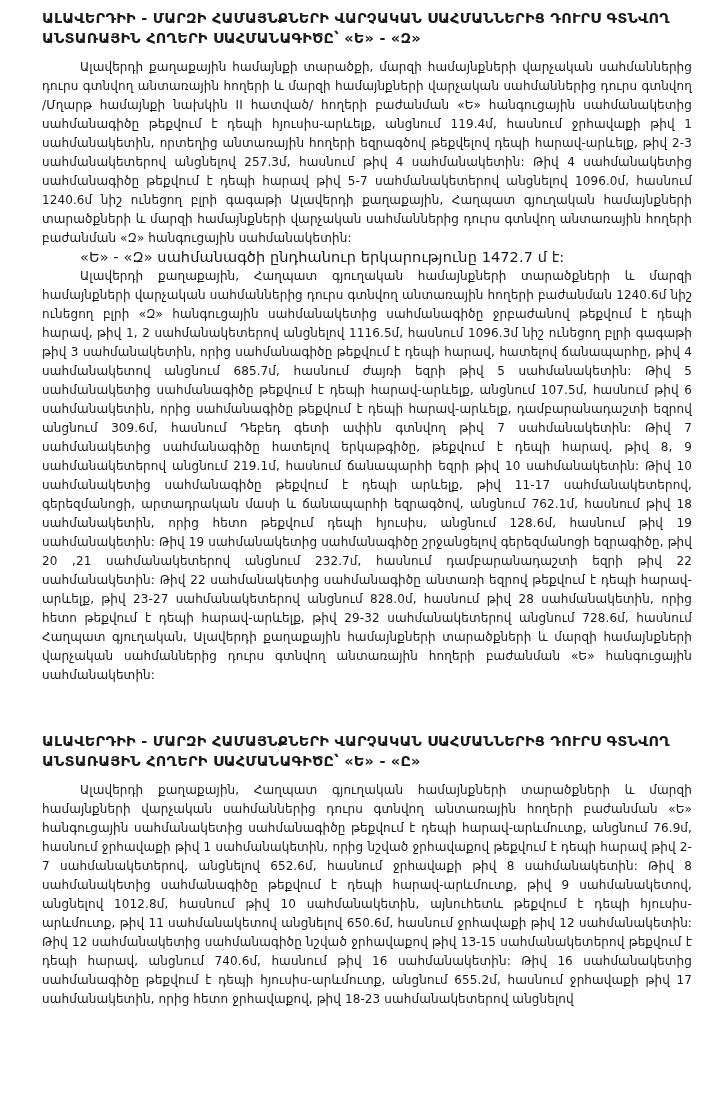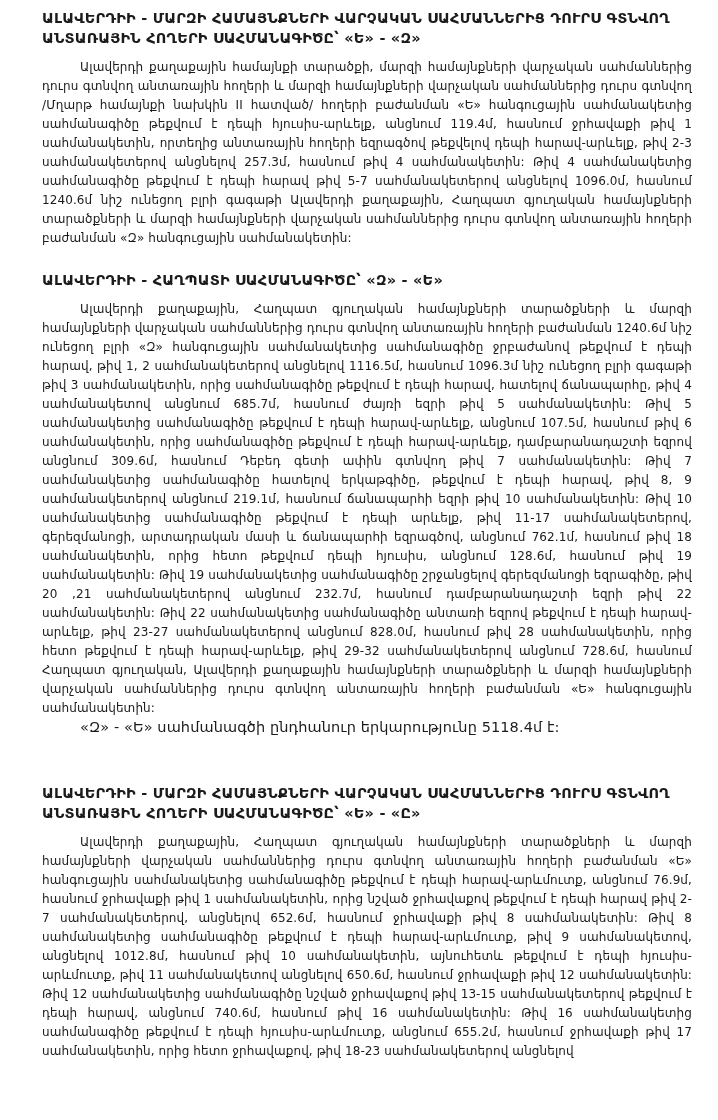--- a/index.html
+++ b/index.html
@@ -48,24 +48,23 @@
 </style>
 </head>
 <body>
 
 <div class="page">
 
   <h1 class="doc-title">ԱԼԱՎԵՐԴԻԻ - ՄԱՐԶԻ ՀԱՄԱՅՆՔՆԵՐԻ ՎԱՐՉԱԿԱՆ ՍԱՀՄԱՆՆԵՐԻՑ ԴՈՒՐՍ ԳՏՆՎՈՂ ԱՆՏԱՌԱՅԻՆ ՀՈՂԵՐԻ ՍԱՀՄԱՆԱԳԻԾԸ՝ «Ե» - «Զ»</h1>
 
   <p class="body-par">Ալավերդի քաղաքային համայնքի տարածքի, մարզի համայնքների վարչական սահմաններից դուրս գտնվող անտառային հողերի և մարզի համայնքների վարչական սահմաններից դուրս գտնվող /Մղարթ համայնքի նախկին II հատված/ հողերի բաժանման «Ե» հանգուցային սահմանակետից սահմանագիծը թեքվում է դեպի հյուսիս-արևելք, անցնում 119.4մ, հասնում ջրհավաքի թիվ 1 սահմանակետին, որտեղից անտառային հողերի եզրագծով թեքվելով դեպի հարավ-արևելք, թիվ 2-3 սահմանակետերով անցնելով 257.3մ, հասնում թիվ 4 սահմանակետին: Թիվ 4 սահմանակետից սահմանագիծը թեքվում է դեպի հարավ թիվ 5-7 սահմանակետերով անցնելով 1096.0մ, հասնում 1240.6մ նիշ ունեցող բլրի գագաթի Ալավերդի քաղաքային, Հաղպատ գյուղական համայնքների տարածքների և մարզի համայնքների վարչական սահմաններից դուրս գտնվող անտառային հողերի բաժանման «Զ» հանգուցային սահմանակետին:</p>
 
+  <p class="length-note">«Ե» - «Զ» սահմանագծի ընդհանուր երկարությունը 1472.7 մ է:</p>
 
-  <h1 class="doc-title mt-md">ԱԼԱՎԵՐԴԻԻ - ՀԱՂՊԱՏԻ ՍԱՀՄԱՆԱԳԻԾԸ՝ «Զ» - «Ե»</h1>
 
   <p class="body-par">Ալավերդի քաղաքային, Հաղպատ գյուղական համայնքների տարածքների և մարզի համայնքների վարչական սահմաններից դուրս գտնվող անտառային հողերի բաժանման 1240.6մ նիշ ունեցող բլրի «Զ» հանգուցային սահմանակետից սահմանագիծը ջրբաժանով թեքվում է դեպի հարավ, թիվ 1, 2 սահմանակետերով անցնելով 1116.5մ, հասնում 1096.3մ նիշ ունեցող բլրի գագաթի թիվ 3 սահմանակետին, որից սահմանագիծը թեքվում է դեպի հարավ, հատելով ճանապարհը, թիվ 4 սահմանակետով անցնում 685.7մ, հասնում ժայռի եզրի թիվ 5 սահմանակետին: Թիվ 5 սահմանակետից սահմանագիծը թեքվում է դեպի հարավ-արևելք, անցնում 107.5մ, հասնում թիվ 6 սահմանակետին, որից սահմանագիծը թեքվում է դեպի հարավ-արևելք, դամբարանադաշտի եզրով անցնում 309.6մ, հասնում Դեբեդ գետի ափին գտնվող թիվ 7 սահմանակետին: Թիվ 7 սահմանակետից սահմանագիծը հատելով երկաթգիծը, թեքվում է դեպի հարավ, թիվ 8, 9 սահմանակետերով անցնում 219.1մ, հասնում ճանապարհի եզրի թիվ 10 սահմանակետին: Թիվ 10 սահմանակետից սահմանագիծը թեքվում է դեպի արևելք, թիվ 11-17 սահմանակետերով, գերեզմանոցի, արտադրական մասի և ճանապարհի եզրագծով, անցնում 762.1մ, հասնում թիվ 18 սահմանակետին, որից հետո թեքվում դեպի հյուսիս, անցնում 128.6մ, հասնում թիվ 19 սահմանակետին: Թիվ 19 սահմանակետից սահմանագիծը շրջանցելով գերեզմանոցի եզրագիծը, թիվ 20 ,21 սահմանակետերով անցնում 232.7մ, հասնում դամբարանադաշտի եզրի թիվ 22 սահմանակետին: Թիվ 22 սահմանակետից սահմանագիծը անտառի եզրով թեքվում է դեպի հարավ-արևելք, թիվ 23-27 սահմանակետերով անցնում 828.0մ, հասնում թիվ 28 սահմանակետին, որից հետո թեքվում է դեպի հարավ-արևելք, թիվ 29-32 սահմանակետերով անցնում 728.6մ, հասնում Հաղպատ գյուղական, Ալավերդի քաղաքային համայնքների տարածքների և մարզի համայնքների վարչական սահմաններից դուրս գտնվող անտառային հողերի բաժանման «Ե» հանգուցային սահմանակետին:</p>
 
-  <p class="length-note">«Զ» - «Ե» սահմանագծի ընդհանուր երկարությունը 5118.4մ է:</p>
 
   <h1 class="doc-title mt-lg">ԱԼԱՎԵՐԴԻԻ - ՄԱՐԶԻ ՀԱՄԱՅՆՔՆԵՐԻ ՎԱՐՉԱԿԱՆ ՍԱՀՄԱՆՆԵՐԻՑ ԴՈՒՐՍ ԳՏՆՎՈՂ ԱՆՏԱՌԱՅԻՆ ՀՈՂԵՐԻ ՍԱՀՄԱՆԱԳԻԾԸ՝ «Ե» - «Ը»</h1>
 
   <p class="body-par">Ալավերդի քաղաքային, Հաղպատ գյուղական համայնքների տարածքների և մարզի համայնքների վարչական սահմաններից դուրս գտնվող անտառային հողերի բաժանման «Ե» հանգուցային սահմանակետից սահմանագիծը թեքվում է դեպի հարավ-արևմուտք, անցնում 76.9մ, հասնում ջրհավաքի թիվ 1 սահմանակետին, որից նշված ջրհավաքով թեքվում է դեպի հարավ թիվ 2-7 սահմանակետերով, անցնելով 652.6մ, հասնում ջրհավաքի թիվ 8 սահմանակետին: Թիվ 8 սահմանակետից սահմանագիծը թեքվում է դեպի հարավ-արևմուտք, թիվ 9 սահմանակետով, անցնելով 1012.8մ, հասնում թիվ 10 սահմանակետին, այնուհետև թեքվում է դեպի հյուսիս-արևմուտք, թիվ 11 սահմանակետով անցնելով 650.6մ, հասնում ջրհավաքի թիվ 12 սահմանակետին: Թիվ 12 սահմանակետից սահմանագիծը նշված ջրհավաքով թիվ 13-15 սահմանակետերով թեքվում է դեպի հարավ, անցնում 740.6մ, հասնում թիվ 16 սահմանակետին: Թիվ 16 սահմանակետից սահմանագիծը թեքվում է դեպի հյուսիս-արևմուտք, անցնում 655.2մ, հասնում ջրհավաքի թիվ 17 սահմանակետին, որից հետո ջրհավաքով, թիվ 18-23 սահմանակետերով անցնելով</p>
 
 </div>
 
 </body></html>

